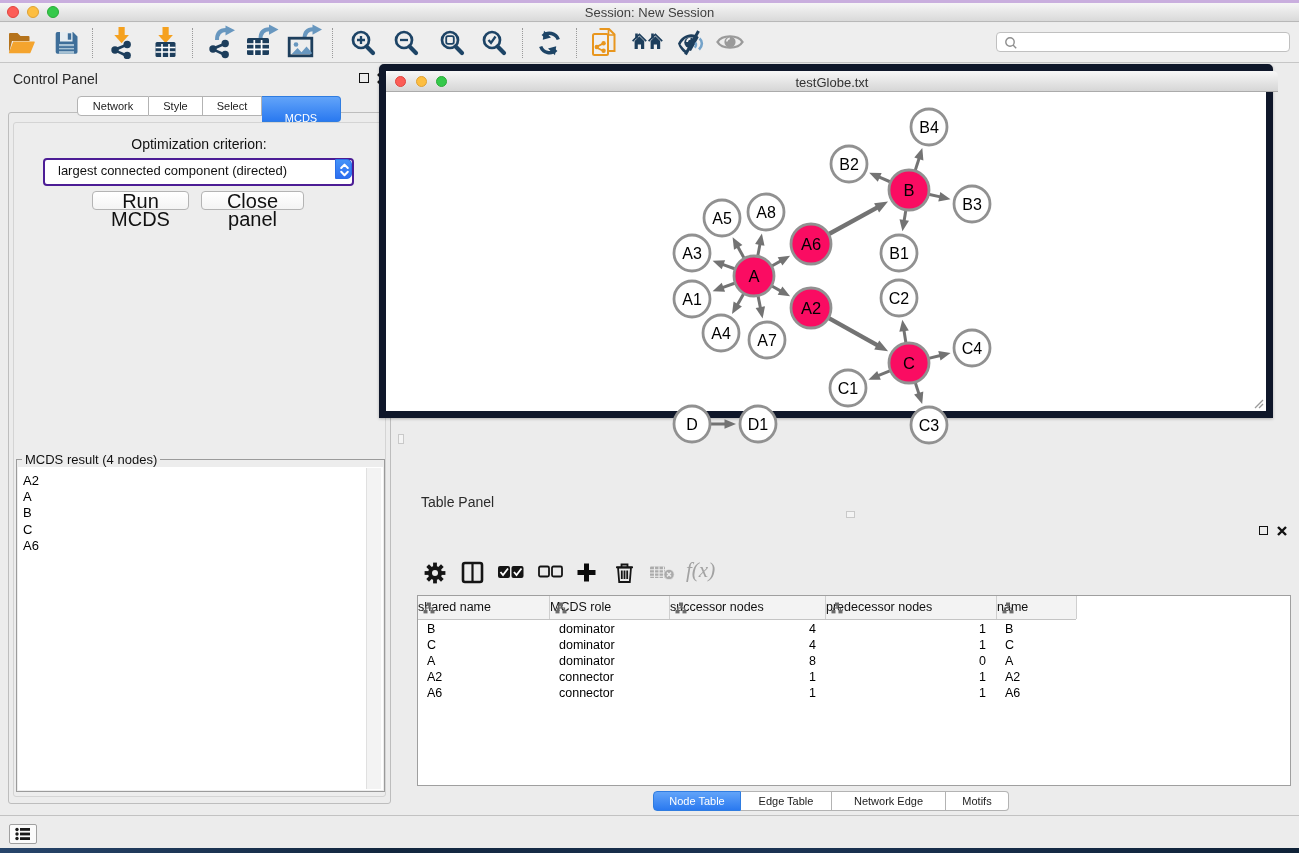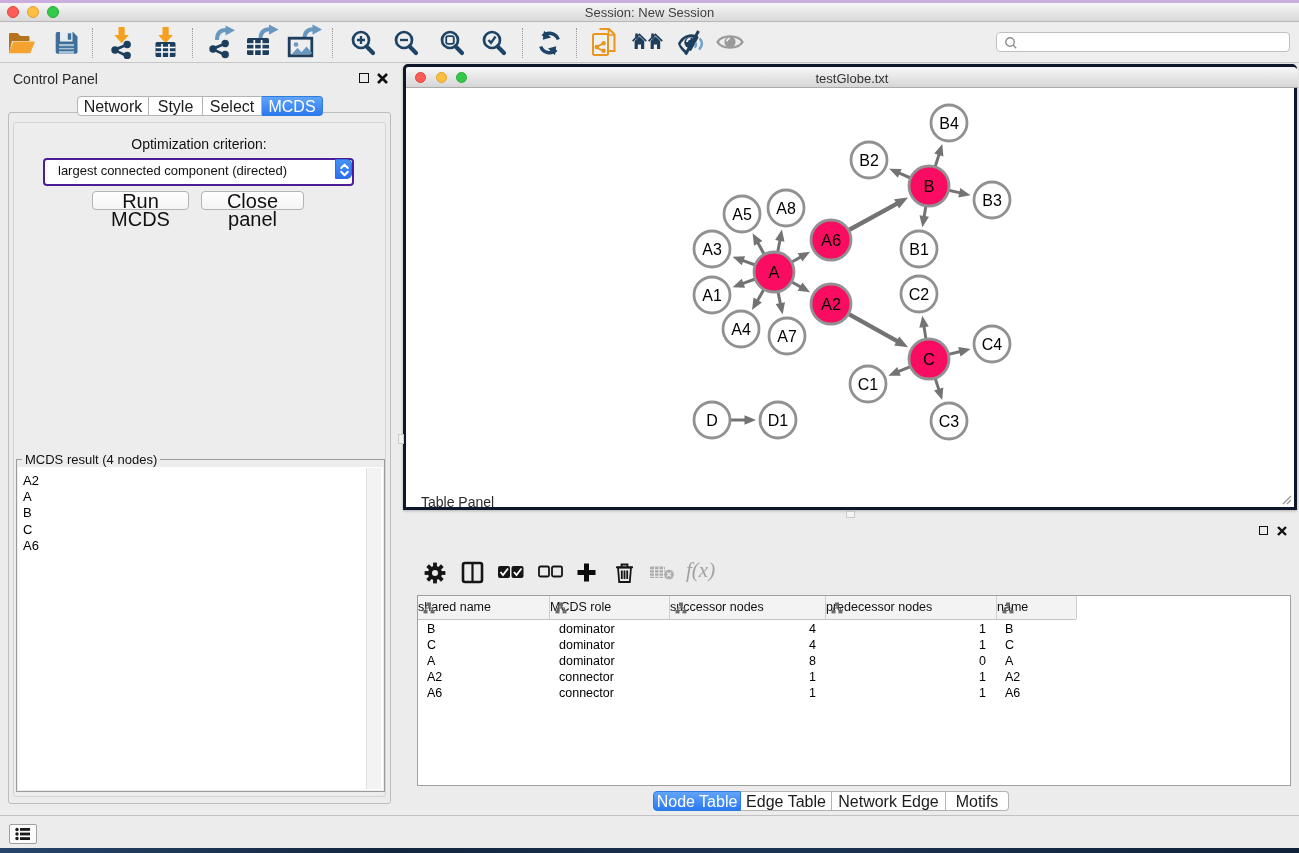--- a/index.html
+++ b/index.html
@@ -9,36 +9,36 @@
 .tl{border-radius:50%;width:12px;height:12px}
 #title{left:0;top:5px;width:1299px;text-align:center;font-size:13px;color:#404040}
 #toolbar{left:0;top:23px;width:1299px;height:40px;background:#eeeeee;border-bottom:1px solid #c6c6c6}
 .sep{position:absolute;top:28px;height:30px;width:0;border-left:1px dotted #9a9a9a}
 #search{left:996px;top:32px;width:294px;height:20px;background:#fff;border:1px solid #c0c0c0;border-radius:4px}
 
 #cp-title{left:13px;top:71px;font-size:14px;color:#2b2b2b}
 #cp-outer{left:8px;top:112px;width:383px;height:692px;background:#ececec;border:1px solid #bdbdbd;border-radius:3px}
 #cp-inner{left:13px;top:122px;width:373px;height:675px;background:#ededed;border:1px solid #d4d4d4;border-radius:3px}
 .tabrow{display:flex}
-.tab{height:20px;line-height:19px;background:#fff;border:1px solid #b3b3b3;border-left:none;font-size:16px;color:#1c1c1c;text-align:center;padding:0 12px}
+.tab{height:20px;line-height:19px;background:#fff;border:1px solid #b3b3b3;border-left:none;font-size:11px;color:#1c1c1c;text-align:center;padding:0 12px}
 .tab.first{border-left:1px solid #b3b3b3;border-radius:4px 0 0 4px}
 .tab.last{border-radius:0 4px 4px 0}
 .tab.sel{background:linear-gradient(#62a4f9,#2a79f0);color:#fff;border-color:#2f7ce0}
 #opt-label{left:9px;top:136px;width:380px;text-align:center;font-size:14px;color:#111}
 #combo{left:43px;top:158px;width:311px;height:28px;background:#fff;border:2px solid #4c1d95;border-radius:4px}
 #combo .txt{position:absolute;left:13px;top:2.5px;font-size:13px;color:#111}
 #combo .step{position:absolute;right:0;top:-1px;width:17px;height:20px;background:linear-gradient(#4493f8,#2d6ef0);border-radius:0 5px 5px 0;border:1px solid #2a6fe8}
 .btn{background:linear-gradient(#ffffff,#f4f4f4);border:1px solid #b4b4b4;border-radius:4px;font-size:20px;color:#111;text-align:center;line-height:18px;height:19px}
 #grp{left:16px;top:459px;width:369px;height:333px;border:1px solid #9b9b9b}
 #grp-label{left:22px;top:452px;background:#ededed;padding:0 3px;font-size:13px;color:#111}
 #grp-list{left:18px;top:467px;width:365px;height:323px;background:#fff;padding-top:6px}
 #grp-scroll{left:366px;top:468px;width:15px;height:321px;background:#f3f3f3;border-left:1px solid #e0e0e0}
 .li{font-size:13px;color:#000;line-height:16.2px;padding-left:5px}
 
-#nw{left:403px;top:64px;width:894px;height:446px;background:#fff;border:3px solid #0f172a;border-radius:5px 5px 0 0;box-shadow:0 1px 3px rgba(0,0,0,0.25)}
+#nw{left:379px;top:64px;width:894px;height:354px;background:#fff;border:7px solid #0f172a;border-radius:5px 5px 0 0;box-shadow:0 1px 3px rgba(0,0,0,0.25)}
 #nw-tb{left:0;top:0;width:892px;height:21px;background:linear-gradient(#f7f7f7,#d6d6d6);border-bottom:1px solid #ababab;border-radius:5px 5px 0 0}
 #nw-title{left:0;top:4px;width:892px;text-align:center;font-size:13px;color:#333}
 
 #tp-title{left:421px;top:494px;font-size:14px;color:#2b2b2b}
 #table{left:417px;top:595px;width:874px;height:191px;background:#fff;border:1px solid #9f9f9f}
 .th{position:absolute;top:0;height:23px;background:#f3f3f3;border-right:1px solid #cfcfcf;font-size:12.5px;color:#111;line-height:23px}
 #thead{position:absolute;left:0;top:0;width:658px;height:24px;border-bottom:1px solid #c4c4c4;background:#f3f3f3}
 .td{position:absolute;font-size:12.5px;color:#000;height:16px;line-height:16px}
 .tabrow2{display:flex}
 .tabrow2 .tab{padding:0 11px}
@@ -197,21 +197,21 @@
 <div class="abs" id="cp-inner"></div>
 <div class="abs" id="cp-title">Control Panel</div>
 <div class="abs" style="left:359px;top:73px;width:10px;height:10px;border:1.5px solid #111"></div>
 <svg class="abs" style="left:376px;top:72px" width="13" height="13" viewBox="0 0 13 13">
     <path d="M2 2 L11 11 M11 2 L2 11" stroke="#111" stroke-width="2.6"></path>
   </svg>
 <div class="abs tabrow" style="left:77px;top:96px">
   <div class="tab first" style="width:72px;padding:0">Network</div>
     <div class="tab" style="width:54px;padding:0">Style</div>
     <div class="tab" style="width:59px;padding:0">Select</div>
-    <div class="tab sel last" style="width:61px;padding:0">MCDS</div>
+    <div class="tab sel last" style="width:79px;padding:12px">MCDS</div>
 </div>
 <div class="abs" id="opt-label">Optimization criterion:</div>
 <div class="abs" id="combo">
     <span class="txt">largest connected component (directed)</span>
   <span class="step">
       <svg width="15" height="18" viewBox="0 0 15 18" style="position:absolute;left:1px;top:0">
         <path d="M4.2 8 L7.5 4.6 L10.8 8" fill="none" stroke="#fff" stroke-width="2" stroke-linecap="round" stroke-linejoin="round"></path>
         <path d="M4.2 11.8 L7.5 15.2 L10.8 11.8" fill="none" stroke="#fff" stroke-width="2" stroke-linecap="round" stroke-linejoin="round"></path>
       </svg>
     </span>

